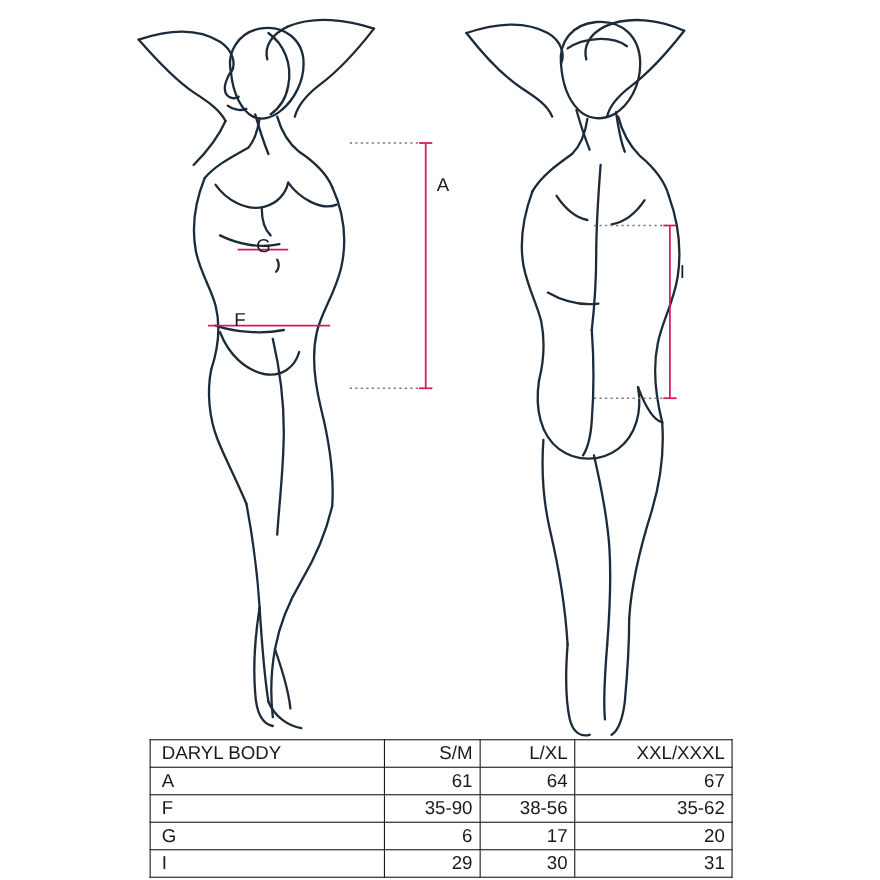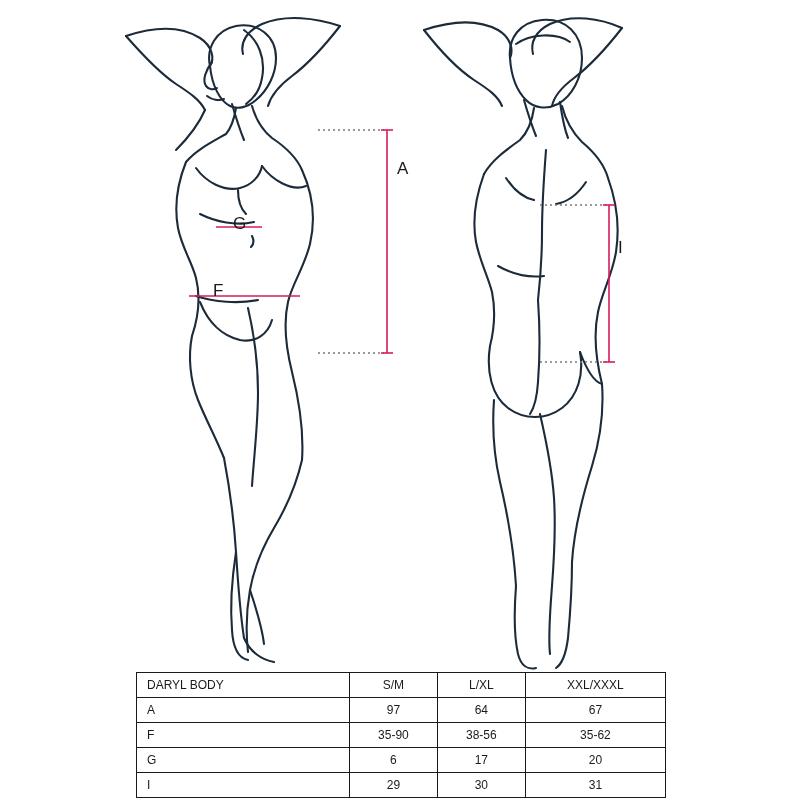--- a/index.html
+++ b/index.html
@@ -39,27 +39,27 @@
   #label-F { left: 213px; top: 281px; }
   #label-I { left: 618px; top: 238px; }
 
   
   #size-table {
     position: absolute;
     left: 136px;
     top: 672px;
     width: 530px;
     border-collapse: collapse;
-    font-size: 12px;
+    font-size: 17px;
   }
   #size-table td {
     border: 1px solid #1a1a1a;
     height: 24px;
     padding: 0 6px;
-    text-align: center;
+    text-align: right;
     vertical-align: middle;
     font-family: "Liberation Sans", sans-serif;
     color: #1a1a1a;
   }
   #size-table td.rowhead {
     text-align: left;
     padding-left: 10px;
     width: 196px;
   }
   #size-table tr.header td {
@@ -197,21 +197,21 @@
   <table id="size-table">
     <tbody>
       <tr class="header">
         <td class="rowhead">DARYL BODY</td>
         <td>S/M</td>
         <td>L/XL</td>
         <td>XXL/XXXL</td>
       </tr>
       <tr>
         <td class="rowhead">A</td>
-        <td>97</td>
+        <td>61</td>
         <td>64</td>
         <td>67</td>
       </tr>
       <tr>
         <td class="rowhead">F</td>
         <td>35-90</td>
         <td>38-56</td>
         <td>35-62</td>
       </tr>
       <tr>

